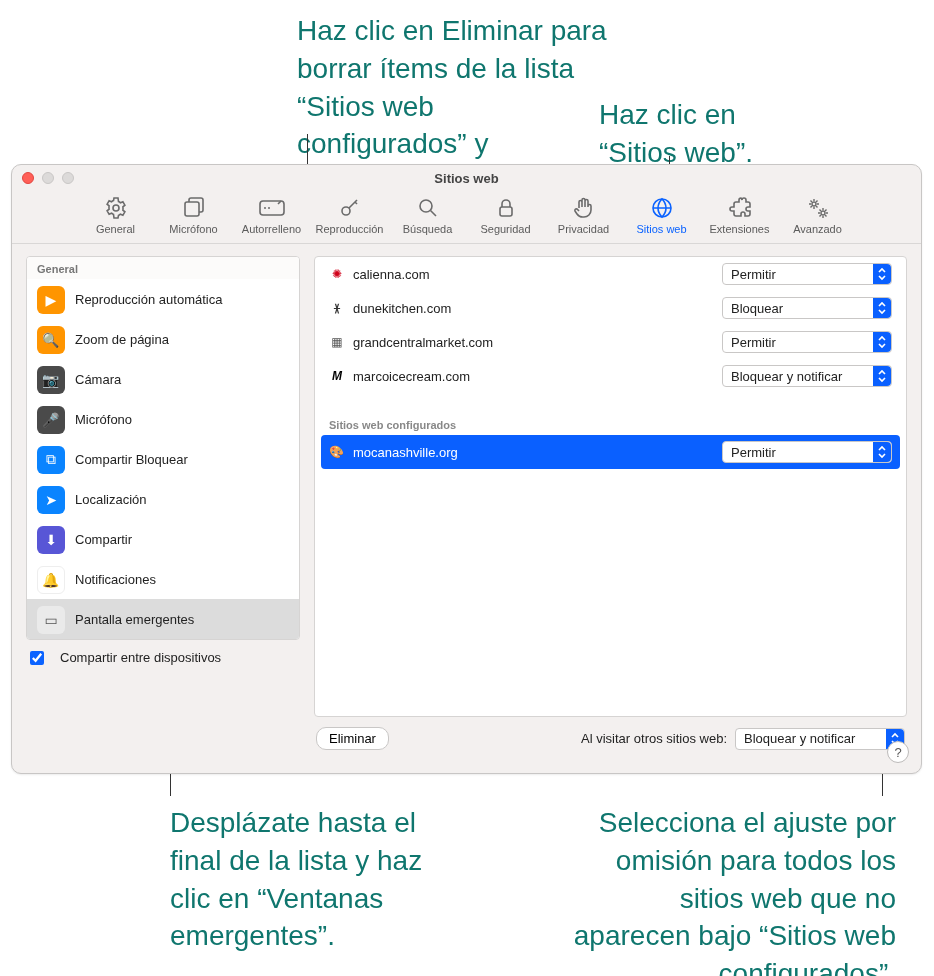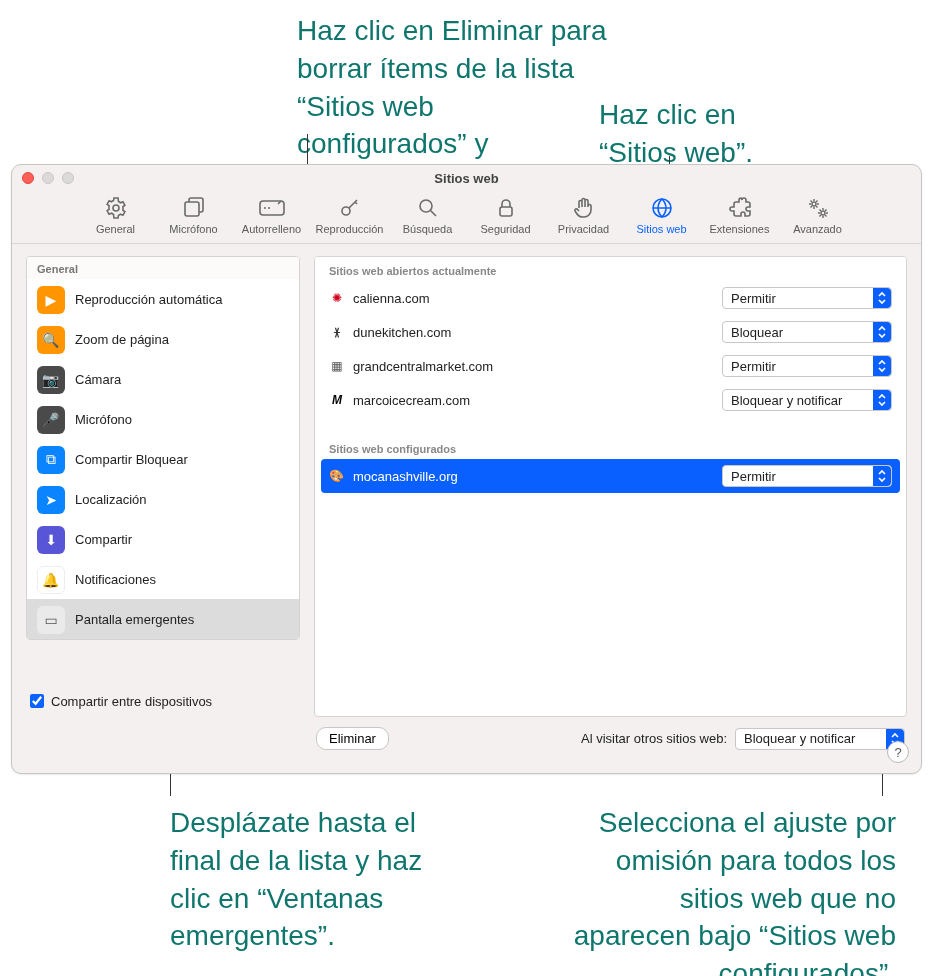--- a/index.html
+++ b/index.html
@@ -98,24 +98,23 @@
     height: 40px;
     border-top: 1px solid transparent;
   }
   .sitem .sicon {
     width: 28px; height: 28px; border-radius: 6px;
     display:flex; align-items:center; justify-content:center;
     font-size: 14px; color: #fff;
   }
   .sitem.selected { background: #dcdcdc; }
   .share-row {
-    display:flex; align-items:flex-start; gap:7px;
+    display:flex; align-items:center; gap:16px;
     padding: 10px 4px;
     font-size: 13px;
-    margin-top: 44px;
   }
   .share-row input { width: 14px; height:14px; accent-color:#0b63ff; }
   
   .mainpanel { flex:1; display:flex; flex-direction:column; }
   .main-label { font-size: 13px; color: #333; padding: 4px 4px 8px 4px; }
   .listbox {
     flex:1;
     background:#fff;
     border:1px solid #d6d4d3;
     border-radius:4px;
@@ -328,21 +327,20 @@
         </div>
       </div>
       <label class="share-row">
         <input type="checkbox" checked="" style="">
         <span>Compartir entre dispositivos</span>
       </label>
     </div>
 
     <div class="mainpanel">
       <div class="listbox">
-        <div class="sect-head">Sitios web abiertos actualmente</div>
 
         <div class="row">
           <div class="site">
             <span class="favicon" style="color:#d0021b">✺</span>
             <span>calienna.com</span>
           </div>
           <div class="dropdown">
             <span>Permitir</span>
             <span class="dd-arrows">
                 <svg width="10" height="14" viewBox="0 0 10 14" fill="none" stroke-width="1.6">

